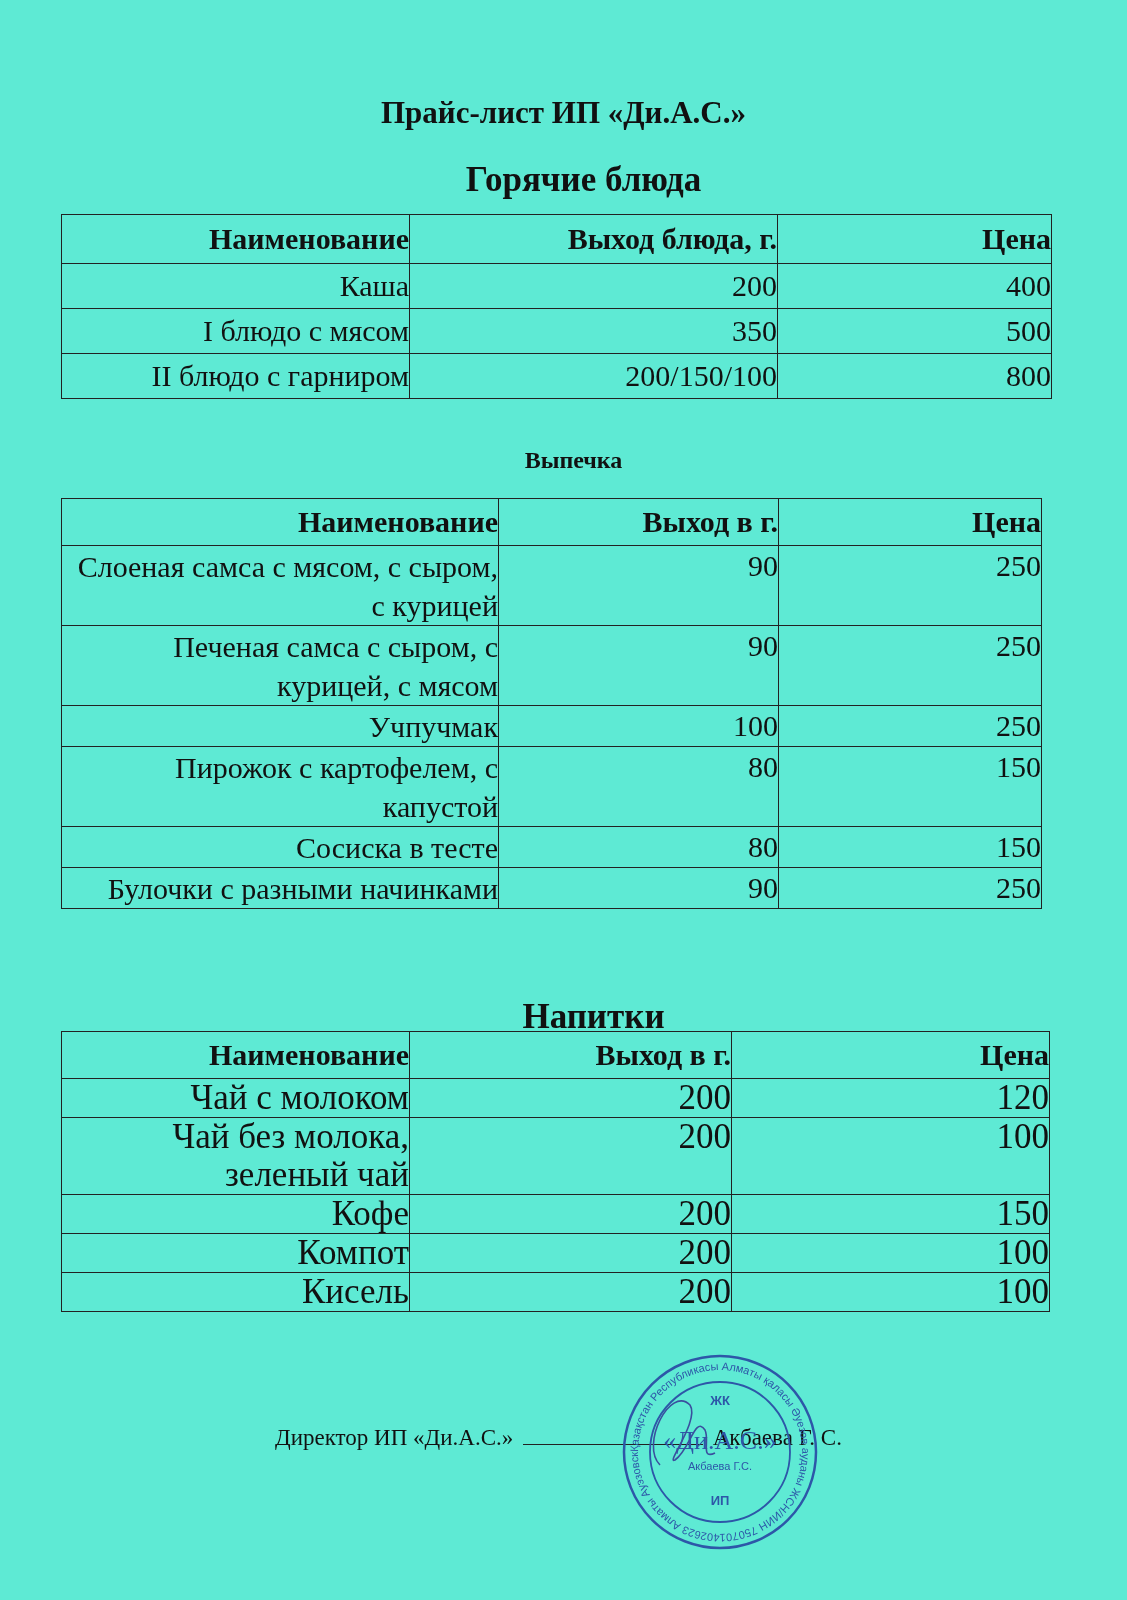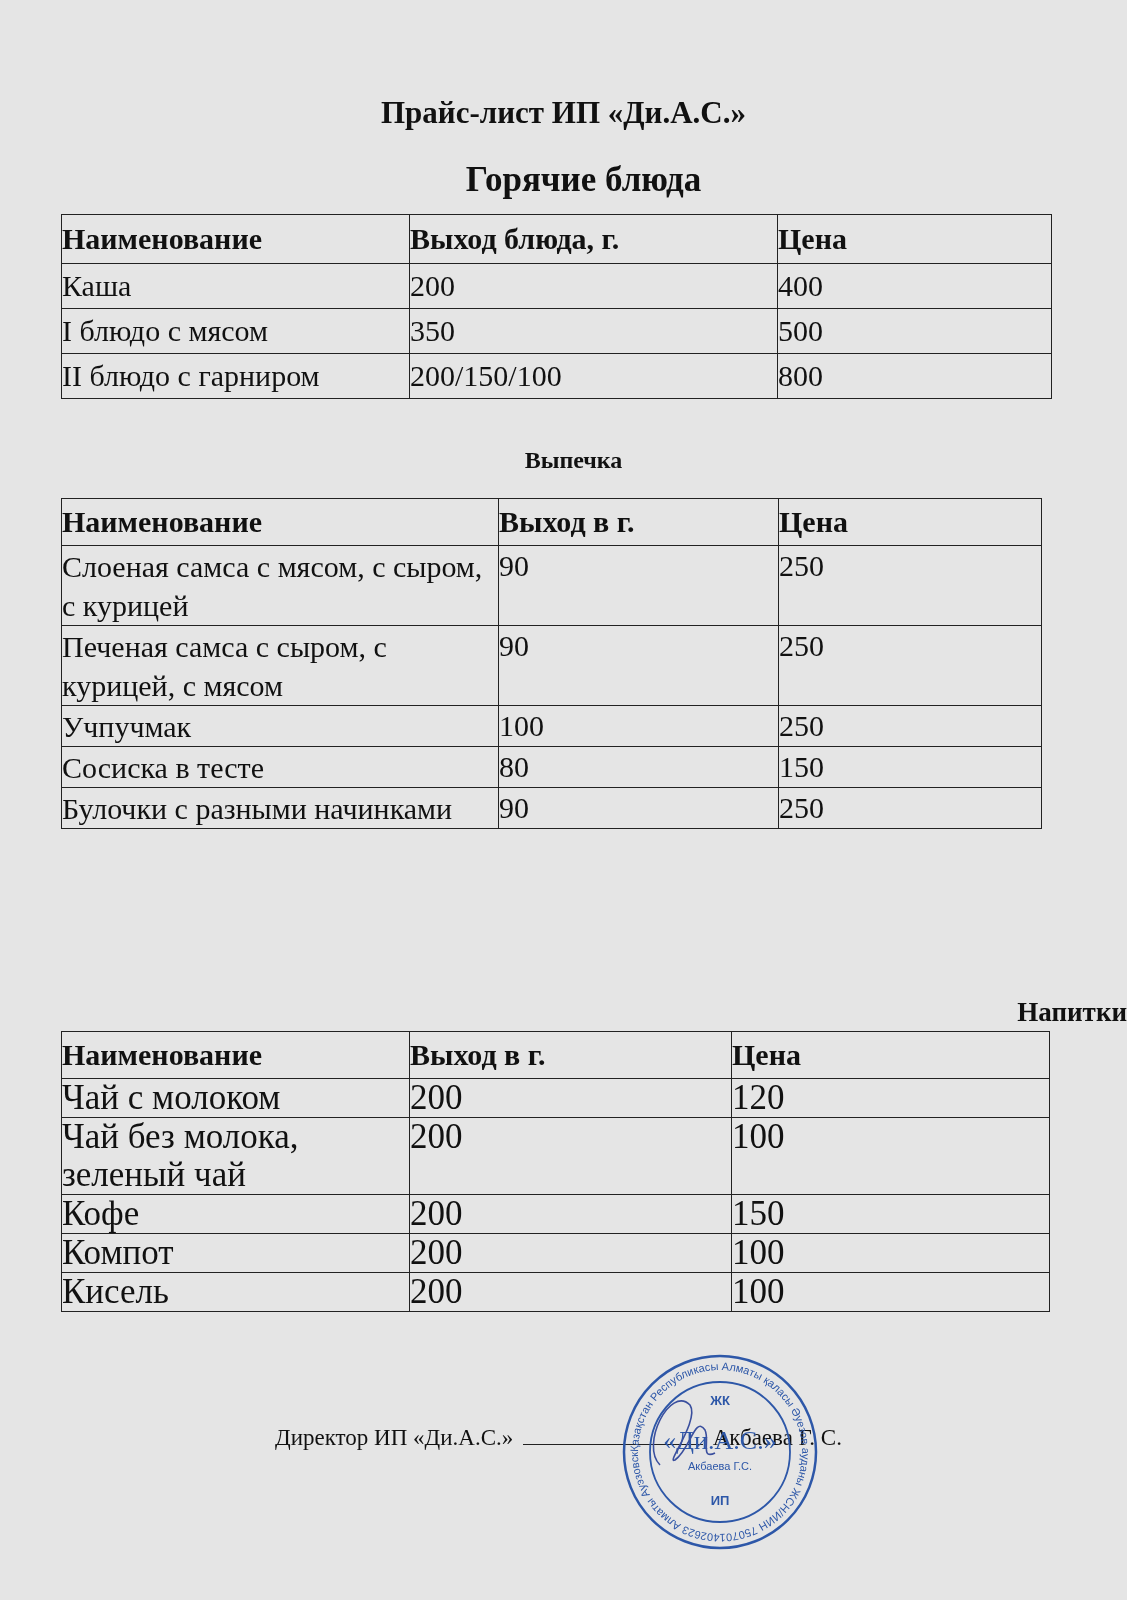--- a/index.html
+++ b/index.html
@@ -1,26 +1,26 @@
 <!DOCTYPE html>
 <html><head>
 <meta charset="utf-8">
 <style>
   html, body { margin: 0; padding: 0; background: #ffffff; }
   body { width: 1127px; height: 1600px; position: relative; overflow: hidden;
          font-family: "Liberation Serif", "DejaVu Serif", serif; color: #111; }
-  .page { position: absolute; inset: 0; background: #e5e5e5; }
+  .page { position: absolute; inset: 0; background: #5eead4; }
   .title { position: absolute; left: 0; right: 0; top: 95px; text-align: center;
            font-weight: bold; font-size: 31px; }
   .section-title { position: absolute; left: 0; right: 0; text-align: center; font-weight: bold; }
   .st1 { top: 160px; font-size: 35px; left: 40px; }
   .st2 { top: 447px; font-size: 24px; left: 20px; }
-  .st3 { top: 997px; font-size: 27px; left: 60px; text-align: right; }
+  .st3 { top: 997px; font-size: 35px; left: 60px; }
   table { position: absolute; border-collapse: collapse; table-layout: fixed; }
-  td, th { border: 1.5px solid #222; text-align: left; vertical-align: top;
+  td, th { border: 1.5px solid #222; text-align: right; vertical-align: top;
            padding: 0; font-weight: normal; font-size: 30px; line-height: 38px; }
   th { font-weight: bold; font-size: 30px; }
   .t1 { left: 61px; top: 214px; width: 990px; }
   .t1 th { height: 46px; line-height: 48px; }
   .t1 td { height: 42px; line-height: 44px; }
   .t2 { left: 61px; top: 498px; width: 980px; }
   .t2 th { height: 44px; line-height: 46px; }
   .t2 td { line-height: 39px; }
   .t2 td.cell-name { padding-top: 1px; }
   .t3 { left: 61px; top: 1031px; width: 988px; }
@@ -95,20 +95,25 @@
           <td class="cell-name">Печеная самса с сыром, с курицей, с мясом</td>
           <td class="cell-weight">90</td>
           <td class="cell-price">250</td>
         </tr>
         <tr>
           <td class="cell-name">Учпучмак</td>
           <td class="cell-weight">100</td>
           <td class="cell-price">250</td>
         </tr>
         <tr>
+          <td class="cell-name">Пирожок с картофелем, с капустой</td>
+          <td class="cell-weight">80</td>
+          <td class="cell-price">150</td>
+        </tr>
+        <tr>
           <td class="cell-name">Сосиска в тесте</td>
           <td class="cell-weight">80</td>
           <td class="cell-price">150</td>
         </tr>
         <tr>
           <td class="cell-name">Булочки с разными начинками</td>
           <td class="cell-weight">90</td>
           <td class="cell-price">250</td>
         </tr>
       </tbody>

